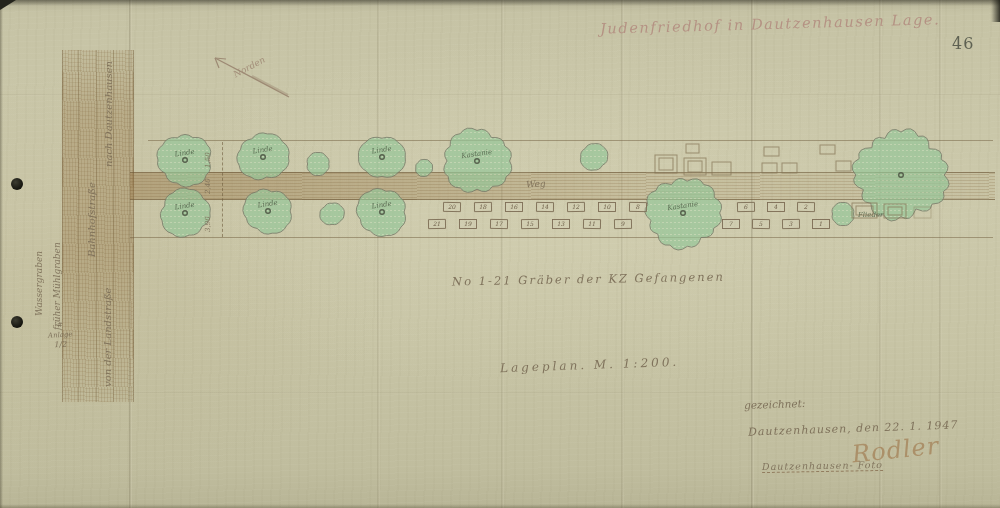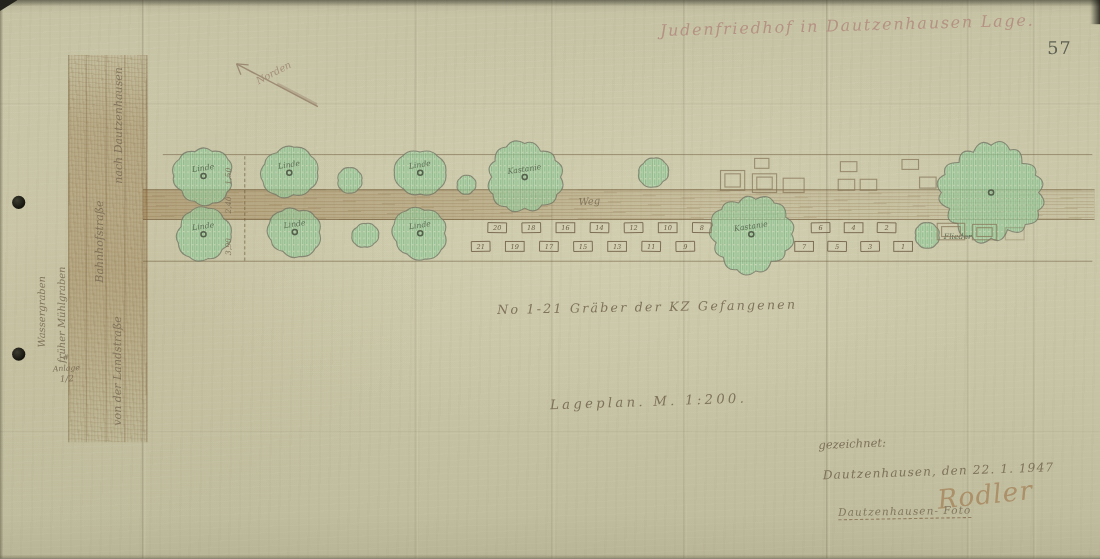--- a/index.html
+++ b/index.html
@@ -207,21 +207,21 @@
       <rect x="820" y="145" width="15" height="9" class="prect"></rect>
       <rect x="836" y="161" width="15" height="10" class="prect"></rect>
       <rect x="852" y="203" width="25" height="15" class="prect"></rect>
       <rect x="856" y="206" width="17" height="9" class="prect"></rect>
       <rect x="884" y="204" width="22" height="14" class="prect"></rect>
       <rect x="888" y="207" width="14" height="8" class="prect"></rect>
       <rect x="914" y="207" width="17" height="11" class="prect plight"></rect>
     </svg>
 
   <div class="hw title-hw" style="left:600px;top:16px">Judenfriedhof in Dautzenhausen Lage.</div>
-  <div class="hw pagenum" style="left:952px;top:34px">57</div>
+  <div class="hw pagenum" style="left:952px;top:34px">46</div>
 
   <div class="hw norden" style="left:232px;top:62px">Norden</div>
   <div class="hw weg" style="left:526px;top:179px">Weg</div>
   <div class="hw note" style="left:452px;top:272px">No 1-21 Gräber der KZ Gefangenen</div>
   <div class="hw scale" style="left:500px;top:358px">Lageplan. M. 1:200.</div>
 
   <div class="hw side vtext" style="left:114px;top:156px">nach Dautzenhausen</div>
   <div class="hw side vtext" style="left:97px;top:246px">Bahnhofstraße</div>
   <div class="hw side sm vtext" style="left:44px;top:306px">Wassergraben</div>
   <div class="hw side sm vtext" style="left:62px;top:320px">früher Mühlgraben</div>

